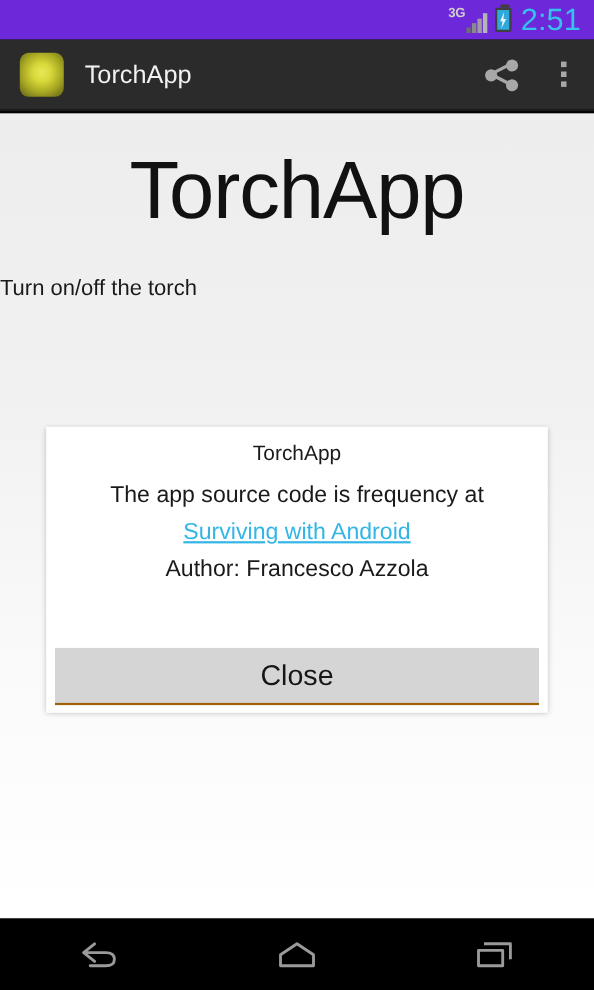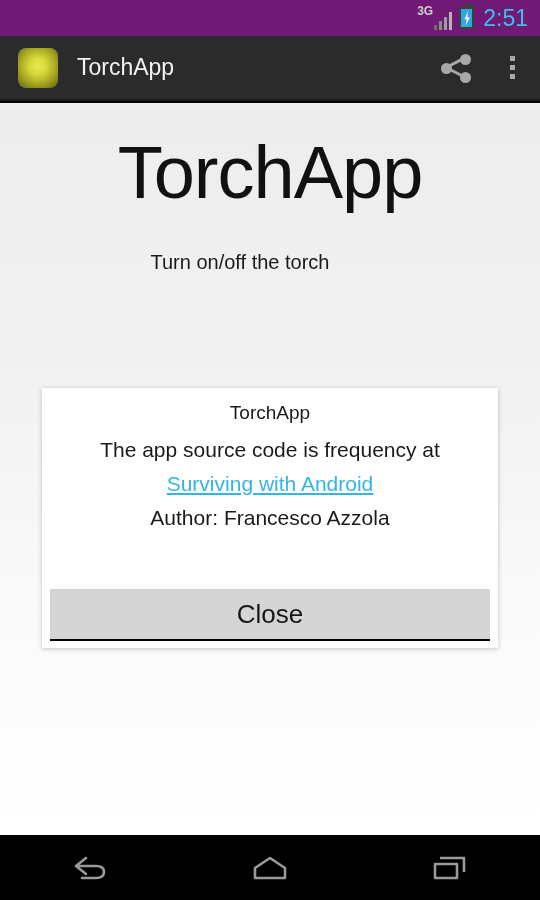--- a/index.html
+++ b/index.html
@@ -8,21 +8,21 @@
     font-family:"Liberation Sans", sans-serif;
     background:#000;
     overflow:hidden;
   }
   #device { position:relative; width:540px; height:900px; }
 
   
   .status-bar {
     position:absolute; top:0; left:0;
     width:540px; height:36px;
-    background:#701a75;
+    background:#6d28d9;
     display:flex; align-items:center; justify-content:flex-end;
     padding-right:12px;
   }
   .signal-wrap {
     display:flex; align-items:flex-end; height:24px; margin-right:7px;
   }
   .net-label {
     font-size:12px; color:#cfcfcf; font-weight:bold;
     line-height:11px; align-self:flex-start; margin-right:1px;
     letter-spacing:-0.3px;
@@ -42,21 +42,21 @@
   .battery::before {
     content:""; position:absolute; top:-5px; left:3.5px;
     width:8px; height:3px; background:#3f3f3f; border-radius:1px 1px 0 0;
   }
   .bolt {
     position:absolute; top:2px; left:2.5px;
     width:7px; height:15px; background:#eef6fb;
     clip-path:polygon(62% 0%, 10% 55%, 42% 55%, 26% 100%, 88% 42%, 52% 42%);
   }
   .clock {
-    font-size:23px; color:#36c1ef; letter-spacing:0px;
+    font-size:28px; color:#36c1ef; letter-spacing:0px;
     line-height:26px;
     text-align:center;
   }
 
   
   .action-bar {
     position:absolute; top:36px; left:0;
     width:540px; height:65px;
     background:#2b2b2b;
     border-bottom:2px solid #1c1c1c;
@@ -97,21 +97,21 @@
     width:540px; height:732px;
     background:linear-gradient(to bottom, #ededed 0%, #f1f1f1 35%, #fafafa 68%, #ffffff 100%);
   }
   .big-title {
     position:absolute; top:27px; left:0; width:540px;
     text-align:center; font-size:74px; color:#111;
     font-weight:normal; letter-spacing:-1px; line-height:86px;
   }
   .subtitle {
     position:absolute; top:148px; left:0; width:480px;
-    text-align:center; font-size:20px; color:#1a1a1a;
+    text-align:left; font-size:20px; color:#1a1a1a;
   }
   .strobe-label {
     position:absolute; top:428px; left:0; width:540px;
     text-align:center; font-size:20px; color:#1a1a1a;
   }
   .slider {
     position:absolute; top:506px; left:57px; width:404px; height:26px;
   }
   .slider .track {
     position:absolute; top:12px; left:23px; width:380px; height:2px;
@@ -145,21 +145,21 @@
   .dlg-text   { font-size:21px; padding:5px 0; }
   .dlg-author { font-size:21px; padding:5px 0; }
   .dlg-link   {
     font-size:21px; color:#33b5e5; text-decoration:underline;
     padding:5px 0; cursor:pointer;
   }
   .close-btn {
     position:absolute; left:8px; bottom:7px;
     width:440px; height:52px;
     background:#d5d5d5;
-    border-bottom:2px solid #000000;
+    border-bottom:2px solid #a16207;
     display:flex; align-items:center; justify-content:center;
     font-size:26px; color:#161616; cursor:pointer;
   }
 
   
   .nav-bar {
     position:absolute; bottom:0; left:0;
     width:540px; height:65px; background:#000;
     display:flex; align-items:center;
   }

